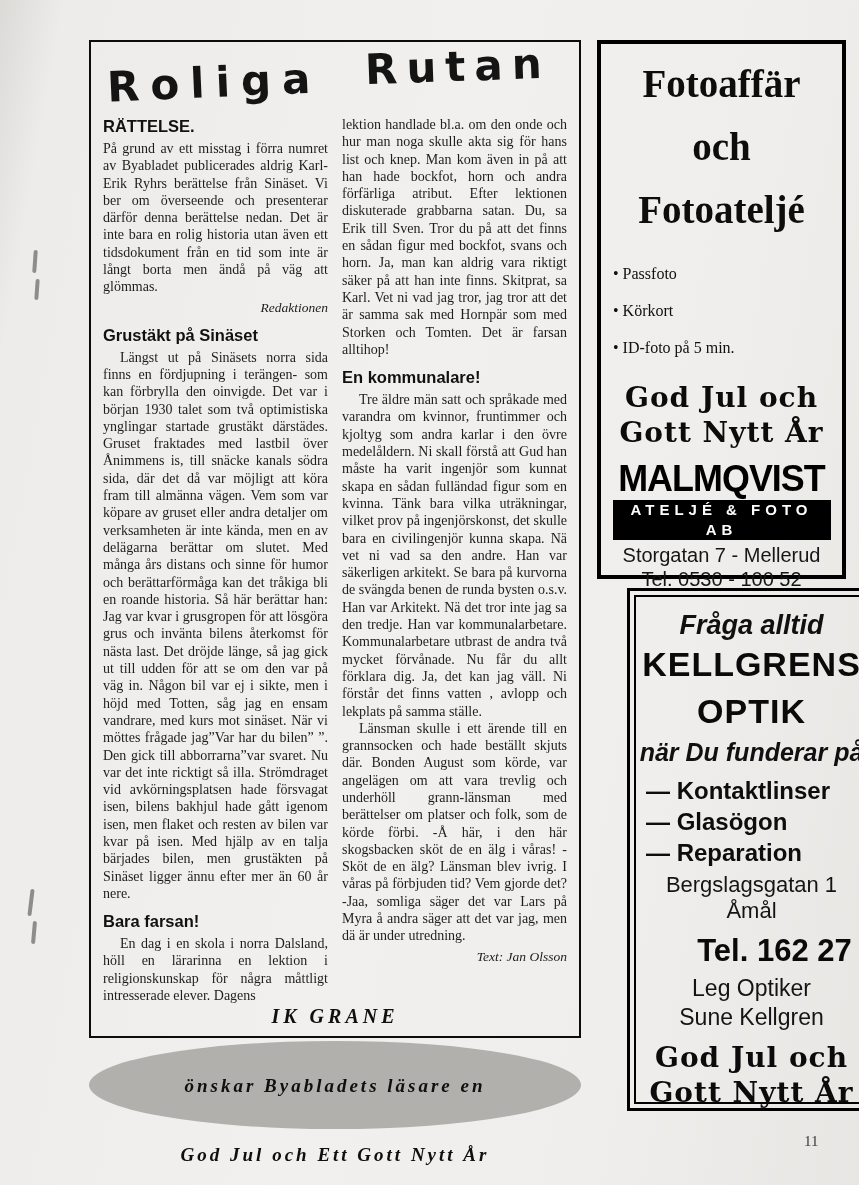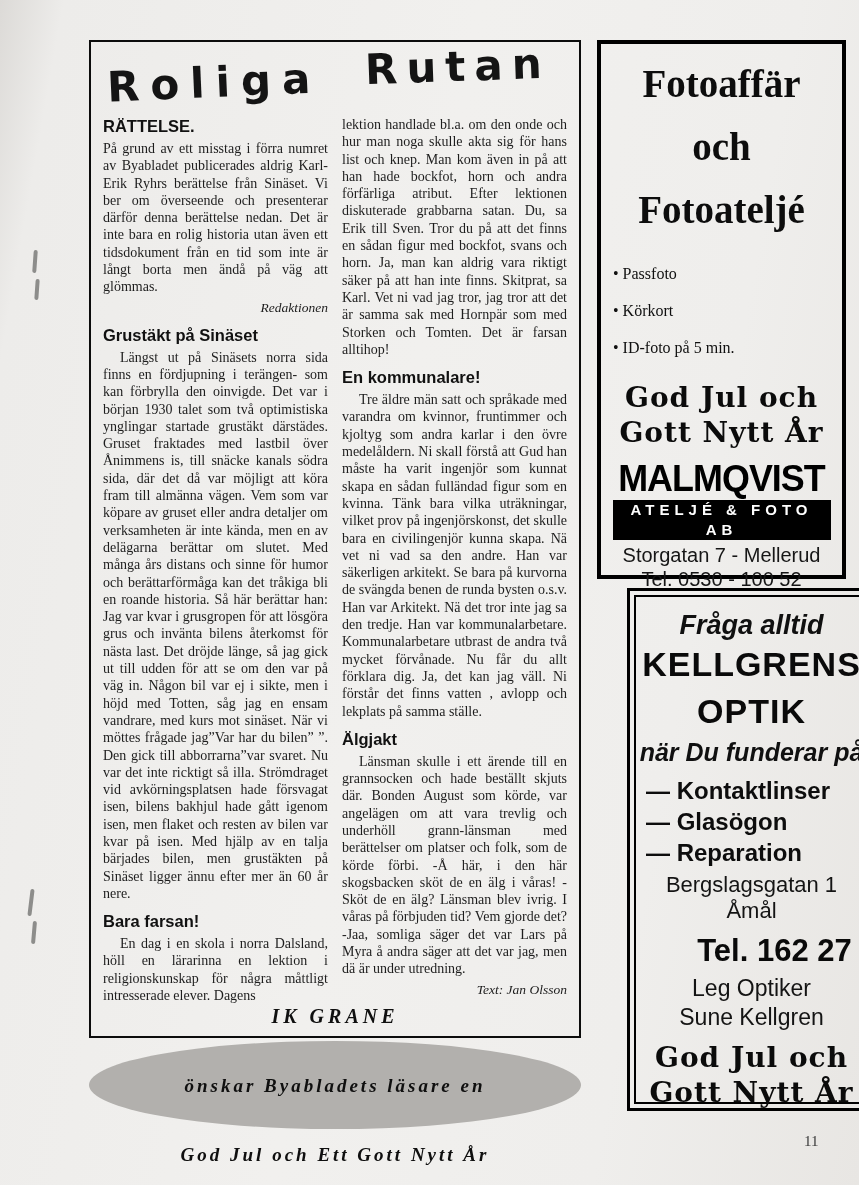--- a/index.html
+++ b/index.html
@@ -136,21 +136,20 @@
         <p class="byline">Redaktionen</p>
         <h2 class="head">Grustäkt på Sinäset</h2>
         <p class="body-p indent">Längst ut på Sinäsets norra sida finns en fördjupning i terängen- som kan förbrylla den oinvigde. Det var i början 1930 talet som två optimistiska ynglingar startade grustäkt därstädes. Gruset fraktades med lastbil över Ånimmens is, till snäcke kanals södra sida, där det då var möjligt att köra fram till almänna vägen. Vem som var köpare av gruset eller andra detaljer om verksamheten är inte kända, men en av delägarna berättar om slutet. Med många års distans och sinne för humor och berättarförmåga kan det tråkiga bli en roande historia. Så här berättar han: Jag var kvar i grusgropen för att lösgöra grus och invänta bilens återkomst för nästa last. Det dröjde länge, så jag gick ut till udden för att se om den var på väg in. Någon bil var ej i sikte, men i höjd med Totten, såg jag en ensam vandrare, med kurs mot sinäset. När vi möttes frågade jag”Var har du bilen” ”. Den gick till abborrarna”var svaret. Nu var det inte ricktigt så illa. Strömdraget vid avkörningsplatsen hade försvagat isen, bilens bakhjul hade gått igenom isen, men flaket och resten av bilen var kvar på isen. Med hjälp av en talja bärjades bilen, men grustäkten på Sinäset ligger ännu efter mer än 60 år nere.</p>
         <h2 class="head">Bara farsan!</h2>
         <p class="body-p indent">En dag i en skola i norra Dalsland, höll en lärarinna en lektion i religionskunskap för några måttligt intresserade elever. Dagens</p>
       </div>
       <div class="col col2">
         <p class="body-p">lektion handlade bl.a. om den onde och hur man noga skulle akta sig för hans list och knep. Man kom även in på att han hade bockfot, horn och andra förfärliga atribut. Efter lektionen diskuterade grabbarna satan. Du, sa Erik till Sven. Tror du på att det finns en sådan figur med bockfot, svans och horn. Ja, man kan aldrig vara riktigt säker på att han inte finns. Skitprat, sa Karl. Vet ni vad jag tror, jag tror att det är samma sak med Hornpär som med Storken och Tomten. Det är farsan alltihop!</p>
         <h2 class="head">En kommunalare!</h2>
         <p class="body-p indent">Tre äldre män satt och språkade med varandra om kvinnor, fruntimmer och kjoltyg som andra karlar i den övre medelåldern. Ni skall förstå att Gud han måste ha varit ingenjör som kunnat skapa en sådan fulländad figur som en kvinna. Tänk bara vilka uträkningar, vilket prov på ingenjörskonst, det skulle bara en civilingenjör kunna skapa. Nä vet ni vad sa den andre. Han var säkerligen arkitekt. Se bara på kurvorna de svängda benen de runda bysten o.s.v. Han var Arkitekt. Nä det tror inte jag sa den tredje. Han var kommunalarbetare. Kommunalarbetare utbrast de andra två mycket förvånade. Nu får du allt förklara dig. Ja, det kan jag väll. Ni förstår det finns vatten , avlopp och lekplats på samma ställe.</p>
-        <h2 class="head">Älgjakt</h2>
         <p class="body-p indent">Länsman skulle i ett ärende till en grannsocken och hade beställt skjuts där. Bonden August som körde, var angelägen om att vara trevlig och underhöll grann-länsman med berättelser om platser och folk, som de körde förbi. -Å här, i den här skogsbacken sköt de en älg i våras! -Sköt de en älg? Länsman blev ivrig. I våras på förbjuden tid? Vem gjorde det? -Jaa, somliga säger det var Lars på Myra å andra säger att det var jag, men dä är under utredning.</p>
         <p class="byline">Text: Jan Olsson</p>
       </div>
     </div>
   </section>
 
   <div class="banner">
     <div class="banner-ellipse">
       <div class="banner-line first">IK GRANE</div>
       <div class="banner-line">önskar Byabladets läsare en</div>

